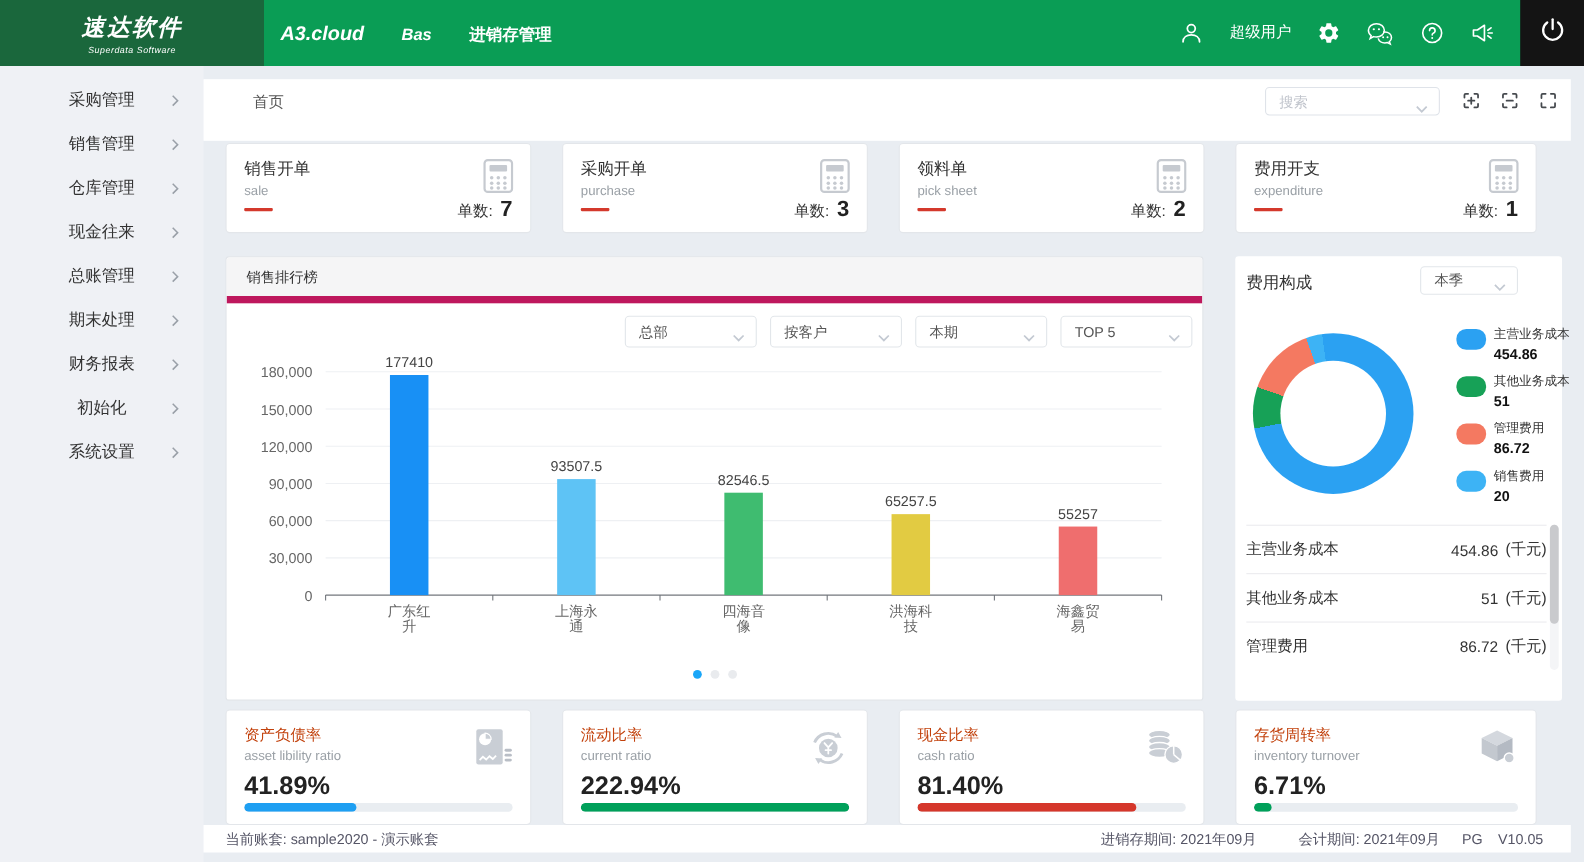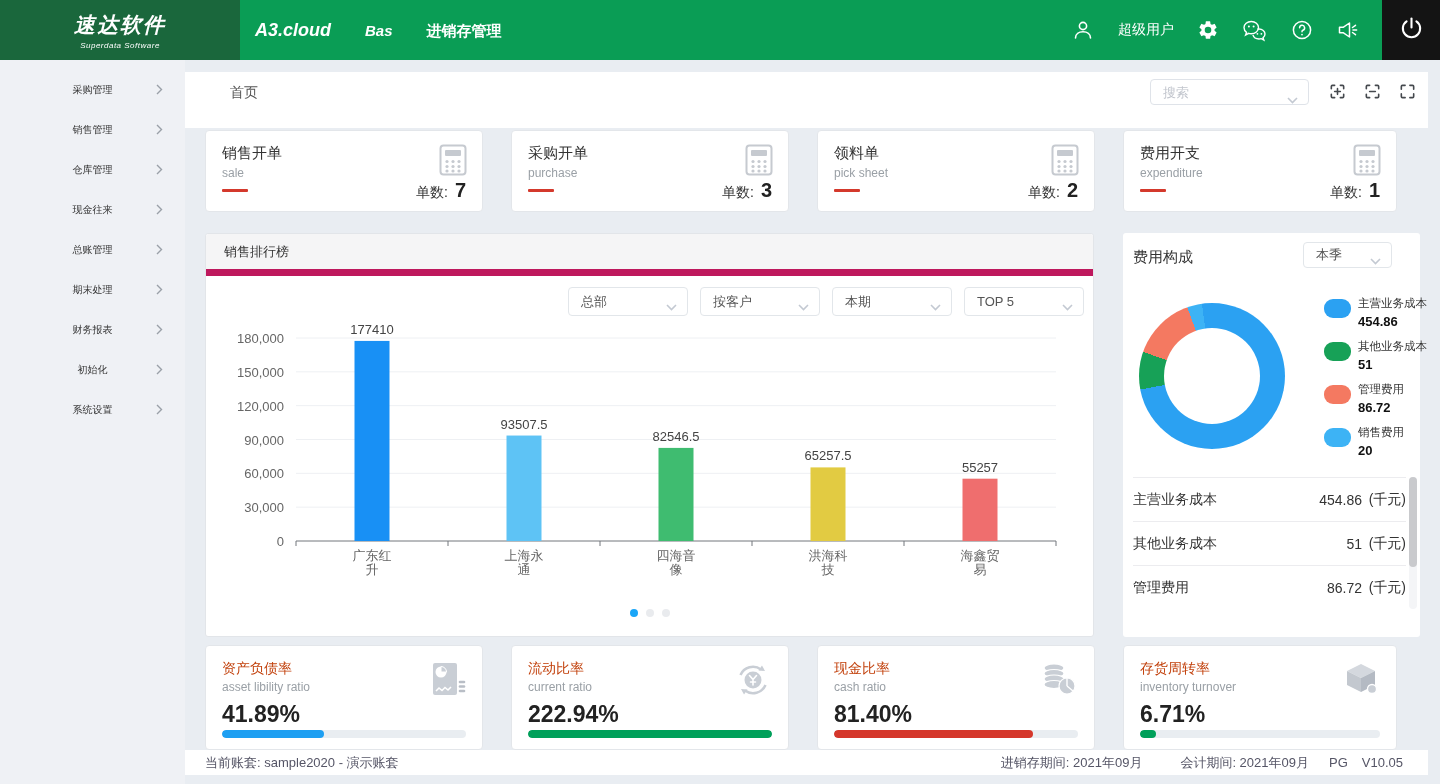--- a/index.html
+++ b/index.html
@@ -19,21 +19,21 @@
   .nav-product { font-size:18px; font-weight:bold; font-style:italic; }
   .nav-edition { font-size:15px; font-weight:bold; font-style:italic; }
   .nav-module { font-size:15px; font-weight:bold; }
   .header-right { margin-left:auto; display:flex; align-items:center; gap:23px; color:#fff; padding-right:22px; }
   .username { font-size:14px; }
   .hicon { display:flex; align-items:center; cursor:pointer; }
   .power-block { width:58px; height:60px; background:#141414; display:flex; align-items:center; justify-content:center; flex:0 0 auto; cursor:pointer; }
 
   
   .sidebar { position:absolute; top:60px; left:0; width:185px; height:724px; background:#eff1f5; padding-top:10px; }
-  .side-item { position:relative; height:40px; display:flex; align-items:center; justify-content:center; font-size:10px; color:#333; cursor:pointer; }
+  .side-item { position:relative; height:40px; display:flex; align-items:center; justify-content:center; font-size:15px; color:#333; cursor:pointer; }
   .side-item .chev { position:absolute; right:22px; top:14px; }
 
   
   .main { position:absolute; top:60px; left:185px; width:1255px; height:724px; }
   .tabbar { position:absolute; top:12px; left:0; width:1243px; height:56px; background:#fff; }
   .tab-home { position:absolute; left:45px; top:12px; font-size:14px; color:#555; cursor:pointer; }
   .search-select { position:absolute; left:965px; top:7px; width:159px; height:26px; border:1px solid #dfe3e9; border-radius:4px; background:#fff; }
   .search-select input { width:120px; height:24px; border:0; outline:0; padding-left:12px; font-size:13px; color:#555; font-family:inherit; background:transparent; }
   .search-select input::placeholder { color:#c0c4cc; }
   .search-select .chevron { position:absolute; right:10px; top:10px; }
@@ -54,21 +54,21 @@
   .sp-filters { position:absolute; top:53px; right:9px; display:flex; gap:12px; }
   .ui-select { position:relative; width:120px; height:29px; border:1px solid #e2e6ea; border-radius:4px; background:#fff; display:flex; align-items:center; padding-left:12px; font-size:13px; color:#555; cursor:pointer; }
   .ui-select .chevron { position:absolute; right:10px; top:11px; }
   .sp-chart { position:absolute; left:0; top:85px; }
   .dots { position:absolute; bottom:19px; left:0; right:0; display:flex; justify-content:center; gap:8px; }
   .dot { width:8px; height:8px; border-radius:50%; display:inline-block; cursor:pointer; }
 
   
   .expense-panel { position:absolute; left:938px; top:173px; width:297px; height:404px; background:#fff; border-radius:3px; }
   .ep-title { position:absolute; left:10px; top:15px; font-size:15px; color:#333; }
-  .ep-select { position:absolute; right:28px; top:9px; width:89px; height:26px;margin-left:36px; }
+  .ep-select { position:absolute; right:40px; top:9px; width:89px; height:26px;margin-left:36px; }
   .ep-select .chevron { top:10px; }
   .donut { position:absolute; left:16px; top:70px; width:146px; height:146px; border-radius:50%; }
   .donut::after { content:''; position:absolute; inset:25px; background:#fff; border-radius:50%; }
   .legend { position:absolute; left:201px; top:63px; }
   .legend-row { display:flex; margin-bottom:10px; }
   .legend-swatch { width:27px; height:19px; border-radius:9px; flex:0 0 auto; margin-top:3px; }
   .legend-text { margin-left:7px; }
   .ll { display:block; font-size:11.5px; color:#333; white-space:nowrap; }
   .lv { display:block; font-size:13px; font-weight:bold; color:#111; margin-top:3px; }
   .ep-list { position:absolute; left:10px; right:14px; top:244px; }

